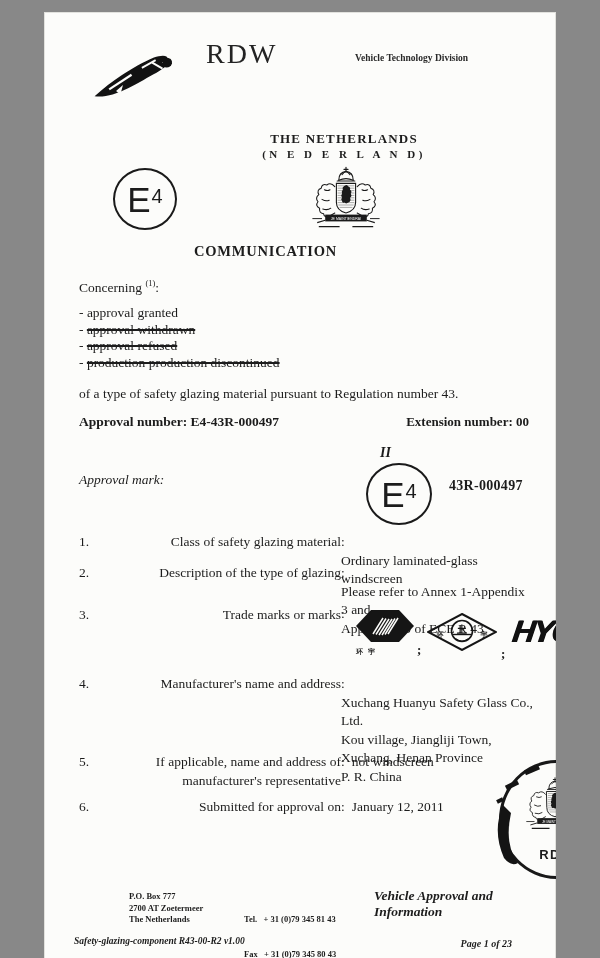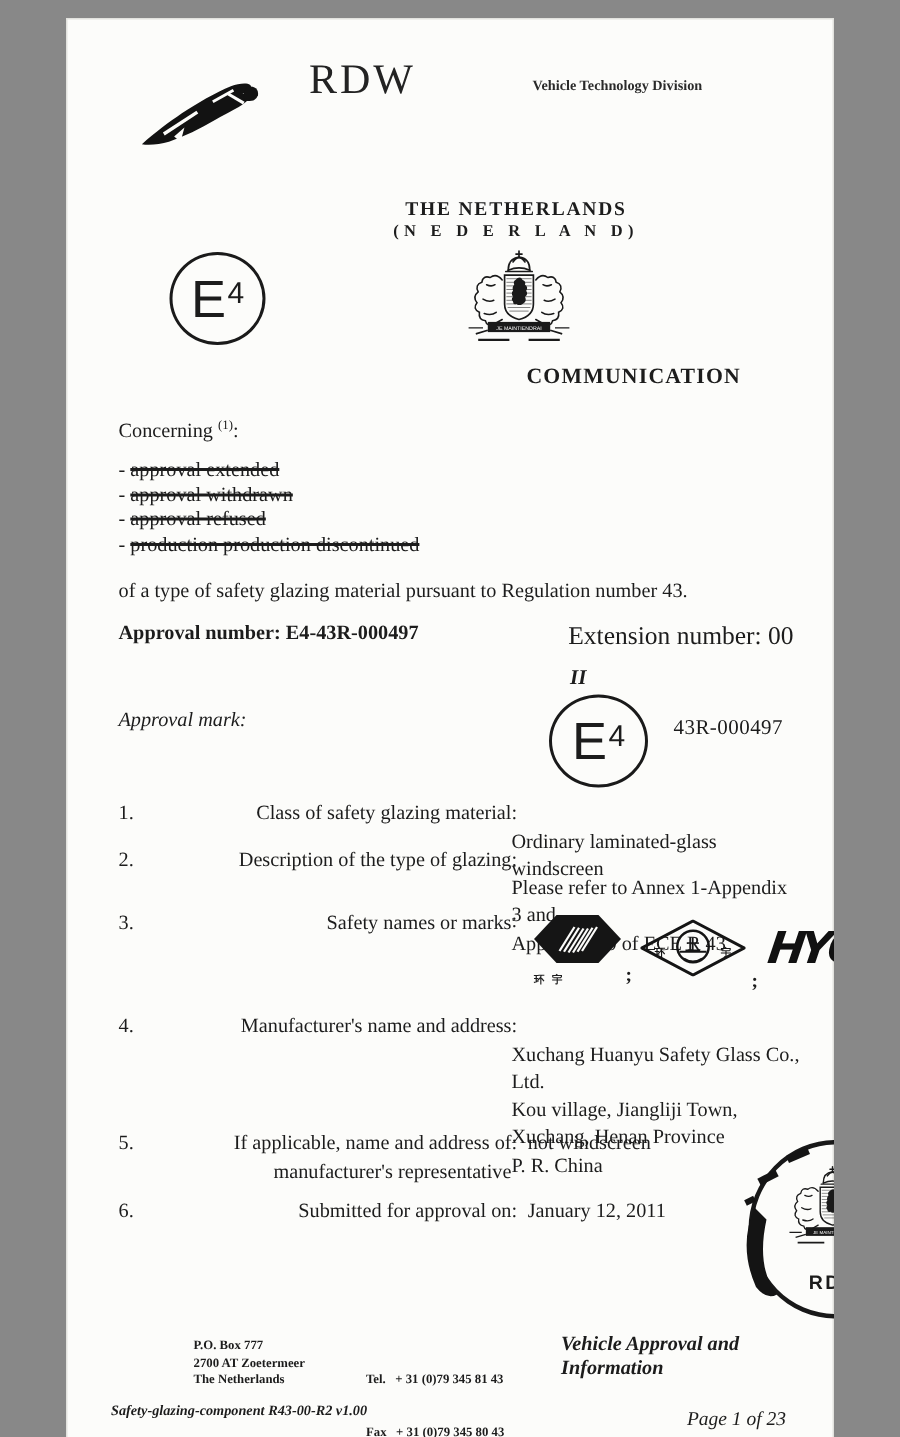--- a/index.html
+++ b/index.html
@@ -10,39 +10,39 @@
     box-shadow:inset 0 0 0 1px #e2e2de;
   }
   .abs{position:absolute;}
   
   .brand{left:162px;top:26px;font-size:28px;letter-spacing:2px;color:#232323;}
   .division{left:311px;top:41px;font-size:9.5px;font-weight:bold;color:#2a2a2a;}
   
   .country-block{left:150px;top:119px;width:300px;text-align:center;}
   .country{font-size:13px;font-weight:bold;letter-spacing:1.2px;}
   .country-native{font-size:11px;font-weight:bold;letter-spacing:3.5px;margin-top:1px;}
-  .communication{left:150px;top:231px;width:300px;text-align:right;font-size:14.5px;font-weight:bold;letter-spacing:.8px;}
+  .communication{left:150px;top:231px;width:300px;text-align:left;font-size:14.5px;font-weight:bold;letter-spacing:.8px;}
   
   .emark{border-radius:50%;border:2.5px solid #1a1a1a;display:flex;align-items:center;justify-content:center;
          font-family:"Liberation Sans", sans-serif;background:transparent;}
   .emark .eletter{font-size:35px;line-height:1;}
   .emark .edigit{font-size:20px;line-height:1;margin:-6px 0 0 1px;}
   .emark-left{left:69px;top:156px;width:60px;height:58px;}
   .emark-mid{left:322px;top:451px;width:62px;height:58px;border-width:2px;}
   .roman{left:336px;top:433px;font-size:14px;font-style:italic;font-weight:bold;}
-  .mark-number{left:405px;top:466px;font-size:14px;font-weight:normal;letter-spacing:.3px;}
+  .mark-number{left:405px;top:466px;font-size:14px;font-weight:bold;letter-spacing:.3px;}
   
   .concerning-label{left:35px;top:266px;font-size:13.5px;}
   .concerning-label sup{font-size:8.5px;}
   .options{left:35px;top:293px;font-size:13.5px;line-height:16.5px;}
   .opt-row .struck{text-decoration:line-through;text-decoration-thickness:1.5px;}
   .subject{left:35px;top:374px;font-size:13.5px;}
   
   .approval-number{left:35px;top:402px;font-size:13.5px;font-weight:bold;}
-  .extension-number{right:27px;top:402px;font-size:17px;font-weight:normal;text-align:right;}
+  .extension-number{right:27px;top:402px;font-size:13px;font-weight:bold;text-align:right;}
   .approval-mark-label{left:35px;top:460px;font-size:13.5px;font-style:italic;}
   
   .item{left:35px;right:22px;display:grid;grid-template-columns:50px 212px auto;font-size:13.5px;line-height:18.5px;}
   .item .vtext{display:inline-block;white-space:pre-line;vertical-align:top;}
   .item .colon{display:inline-block;margin-right:7px;}
   .ilabel{white-space:pre-line;text-align:right;}
   .item-1{top:521px;} .item-2{top:552px;} .item-3{top:594px;}
   .item-4{top:663px;} .item-5{top:741px;} .item-6{top:786px;}
   
   .logos{left:297px;top:592px;width:250px;height:60px;}
@@ -60,21 +60,21 @@
   .stamp-circle{position:absolute;left:12px;top:5px;width:110px;height:113px;border:3px solid #181818;border-radius:50%;}
   .stamp-coat{position:absolute;left:27px;top:20px;}
   .stamp-label{position:absolute;left:12px;top:92px;width:116px;text-align:center;
                font-family:"Liberation Sans", sans-serif;font-weight:bold;font-size:13px;letter-spacing:1.5px;}
   .stamp-swoosh{position:absolute;left:0;top:0;}
   
   .footer-address{left:85px;top:879px;font-size:8.5px;font-weight:600;line-height:11.5px;}
   .footer-contact{left:200px;top:879px;font-size:8.5px;font-weight:600;line-height:11.5px;white-space:pre;}
   .footer-dept{left:330px;top:876px;font-size:13.5px;font-weight:bold;font-style:italic;}
   .doc-ref{left:30px;top:924px;font-size:9.5px;font-style:italic;font-weight:600;}
-  .doc-page{right:32px;top:926px;font-size:13px;font-style:italic;font-weight:normal;}
+  .doc-page{right:44px;top:926px;font-size:10px;font-style:italic;font-weight:bold;}
 </style>
 </head>
 <body>
 
 <div class="page">
 
   <svg width="0" height="0" style="position:absolute">
     <symbol id="coat" viewBox="0 0 120 92">
       <g stroke="#1a1a1a" fill="none" stroke-width="1.4" stroke-linecap="round">
         <path d="M51 20 Q51 10 60 9 Q69 10 69 20"></path>
@@ -148,21 +148,21 @@
   </svg>
 
   <div class="abs communication">COMMUNICATION</div>
 
   <div class="abs concerning-label">
     <span>Concerning</span>
     <sup>(1)</sup><span>:</span>
   </div>
 
   <div class="abs options">
-    <div class="opt-row"><span>- </span><span class="struck">approval extended</span></div>
+    <div class="opt-row"><span>- </span><span>approval granted</span></div>
     <div class="opt-row"><span>- </span><span class="struck">approval withdrawn</span></div>
     <div class="opt-row"><span>- </span><span class="struck">approval refused</span></div>
     <div class="opt-row"><span>- </span><span class="struck">production production discontinued</span></div>
   </div>
 
   <div class="abs subject">of a type of safety glazing material pursuant to Regulation number 43.</div>
 
   <div class="abs approval-number">
     <span>Approval number:</span> <span>E4-43R-000497</span>
   </div>
@@ -184,21 +184,21 @@
     <div class="val"><span class="colon">:</span><span class="vtext">Ordinary laminated-glass windscreen</span></div>
   </div>
   <div class="abs item item-2">
     <div>2.</div>
       <div class="ilabel">Description of the type of glazing</div>
     <div class="val"><span class="colon">:</span><span class="vtext">Please refer to Annex 1-Appendix 3 and
 Appendix 10 of ECE R 43</span></div>
   </div>
   <div class="abs item item-3">
     <div>3.</div>
-      <div class="ilabel">Safety names or marks</div>
+      <div class="ilabel">Trade marks or marks</div>
       <div></div>
   </div>
   <div class="abs item item-4">
     <div>4.</div>
       <div class="ilabel">Manufacturer's name and address</div>
     <div class="val"><span class="colon">:</span><span class="vtext">Xuchang Huanyu Safety Glass Co., Ltd.
 Kou village, Jiangliji Town,
 Xuchang, Henan Province
 P. R. China</span></div>
   </div>

